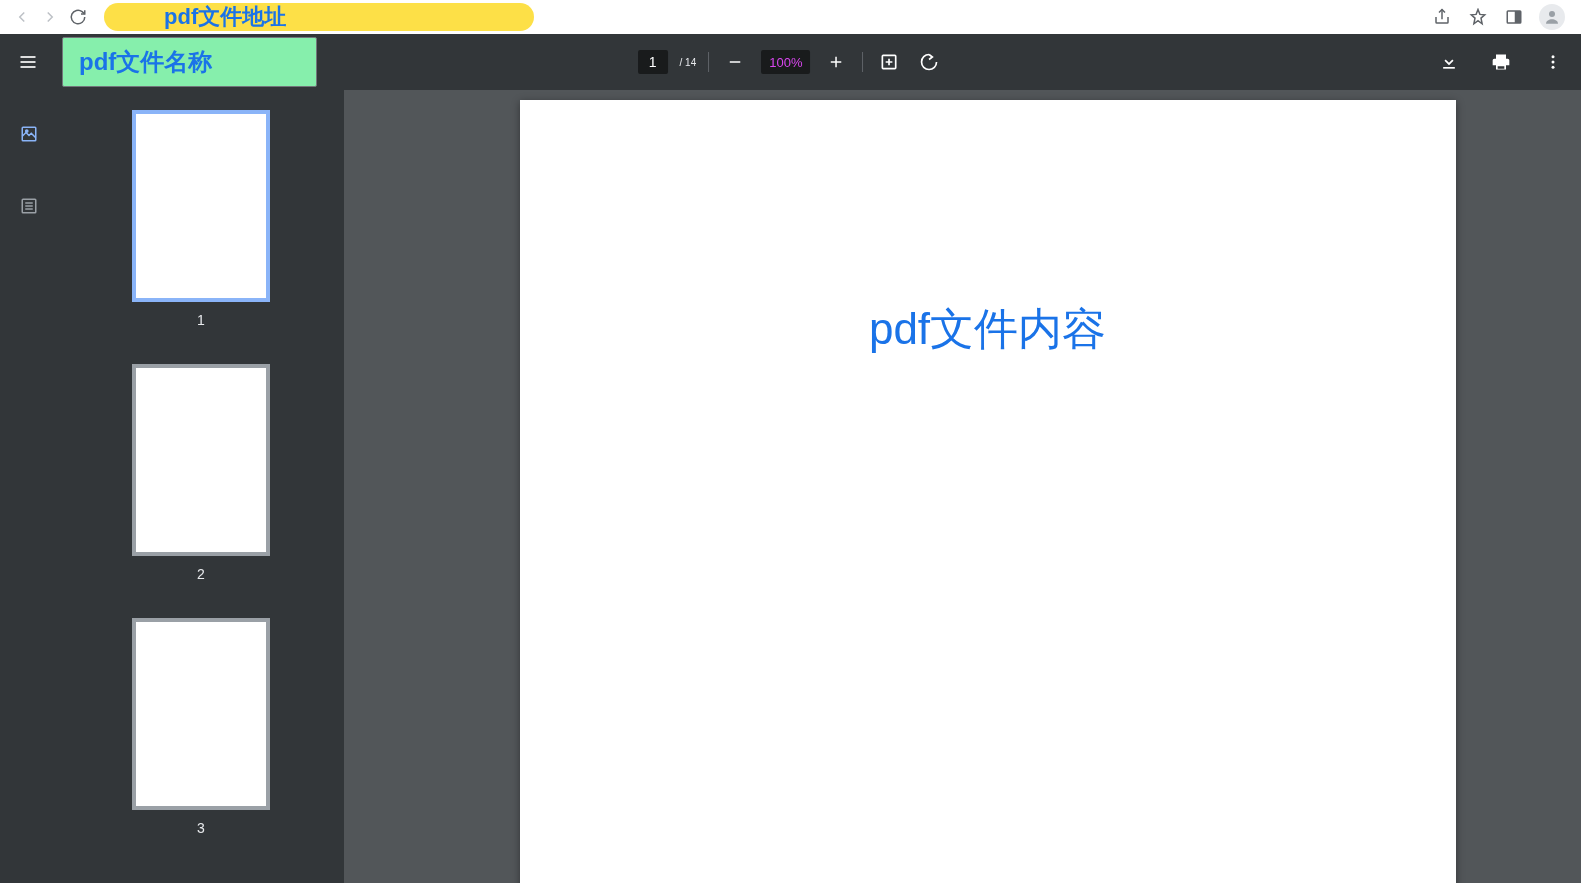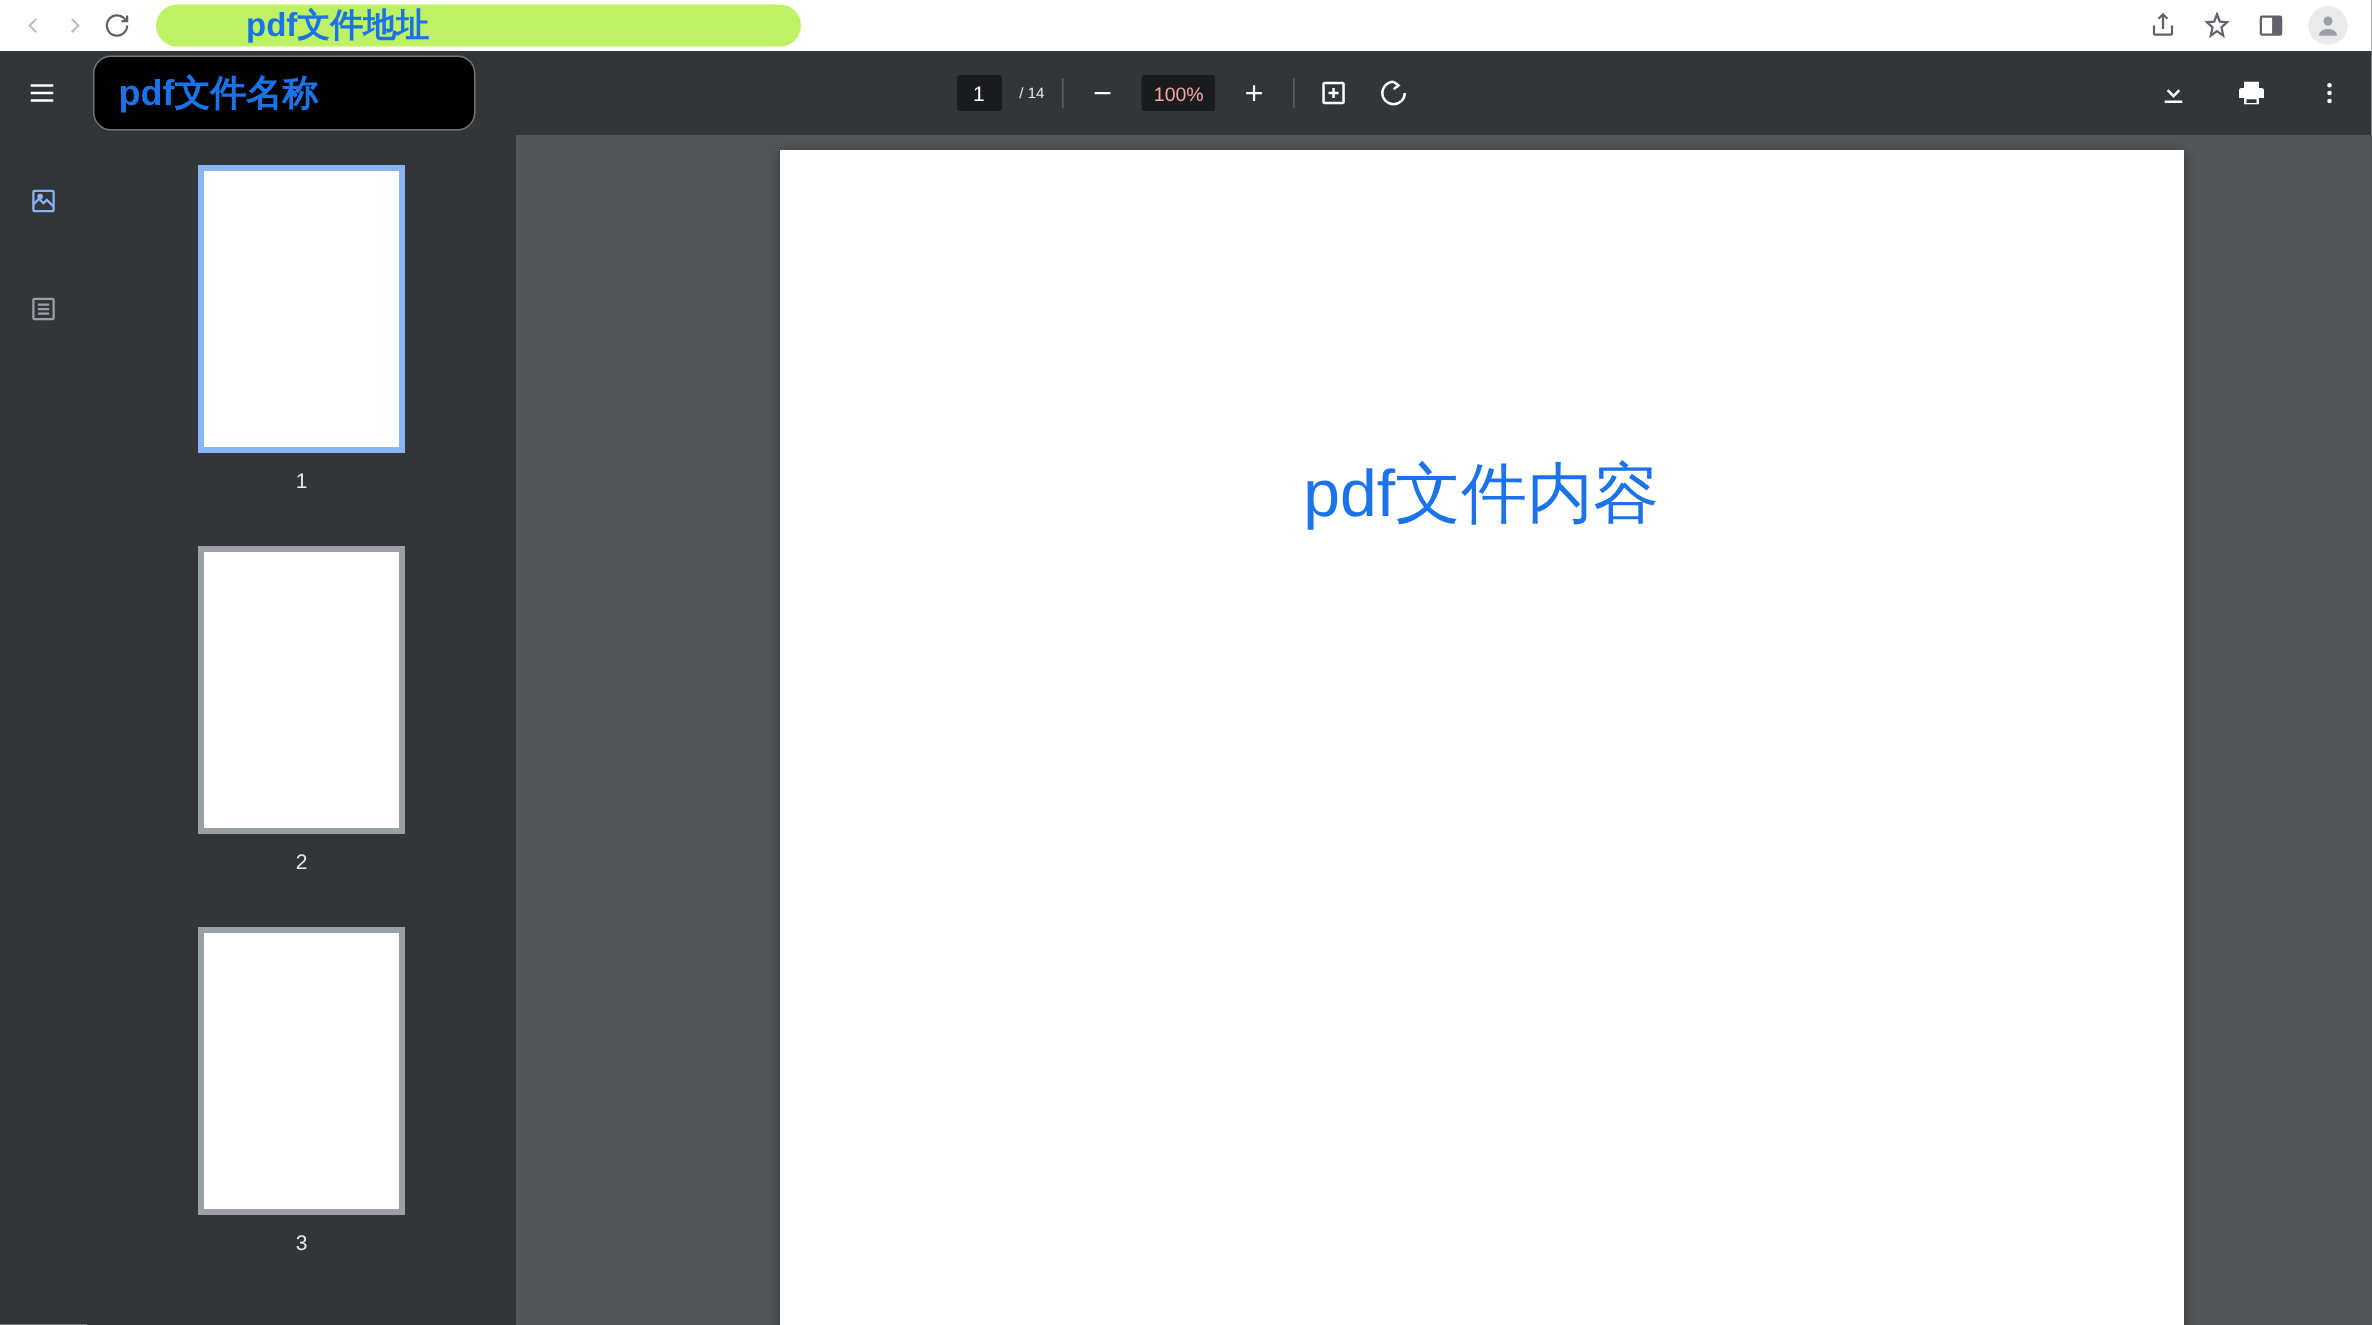--- a/index.html
+++ b/index.html
@@ -30,21 +30,21 @@
   justify-content: center;
   color: #5f6368;
   cursor: pointer;
 }
 .nav-btn.disabled { color: #bdc1c6; cursor: default; }
 .address-bar {
   flex: 0 0 430px;
   margin-left: 12px;
   height: 28px;
   border-radius: 14px;
-  background: #bef264;
+  background: #fde047;
   display: flex;
   align-items: center;
   padding: 0 40px 0 60px;
 }
 .address-text {
   color: #1a73e8;
   font-size: 22px;
   font-weight: bold;
 }
 .browser-right {
@@ -87,23 +87,23 @@
   height: 28px;
   display: flex;
   align-items: center;
   justify-content: center;
   cursor: pointer;
 }
 .filename-box {
   margin-left: 20px;
   min-width: 255px;
   height: 50px;
-  background: #000000;
+  background: #86efac;
   border: 1px solid #72767a;
-  border-radius: 12px;
+  border-radius: 2px;
   display: flex;
   align-items: center;
   padding: 0 16px;
 }
 .filename-text {
   color: #1a73e8;
   font-size: 24px;
   font-weight: bold;
 }
 .toolbar-center {
@@ -138,21 +138,21 @@
   height: 28px;
   display: flex;
   align-items: center;
   justify-content: center;
   color: #fff;
   cursor: pointer;
 }
 .zoom-box {
   height: 24px;
   background: #191b1c;
-  color: #fca5a5;
+  color: #d946ef;
   padding: 0 8px;
   display: flex;
   align-items: center;
   font-size: 13px;
   border-radius: 2px;
 }
 .toolbar-right {
   margin-left: auto;
   display: flex;
   align-items: center;

